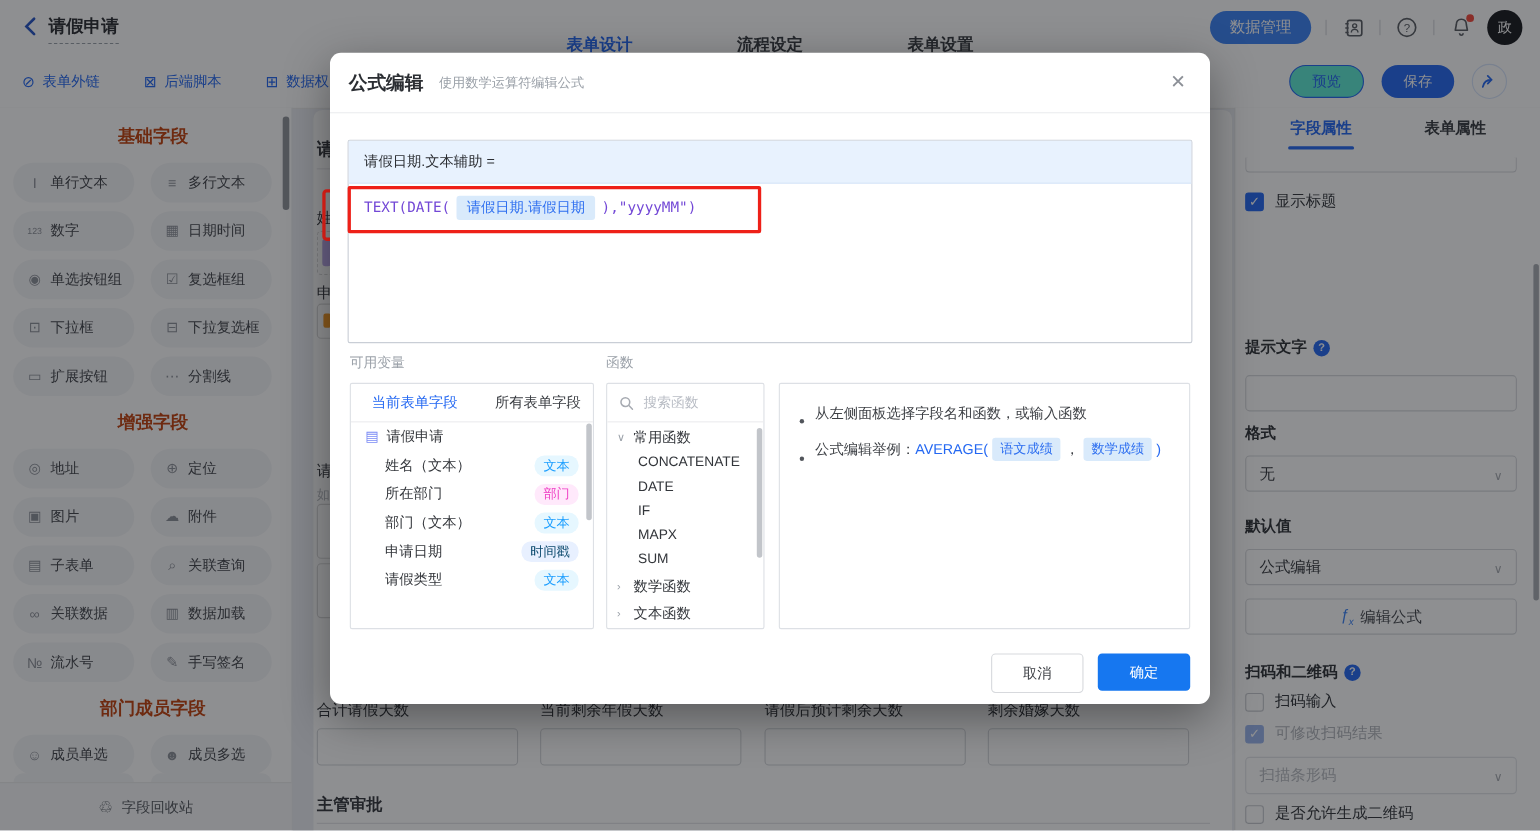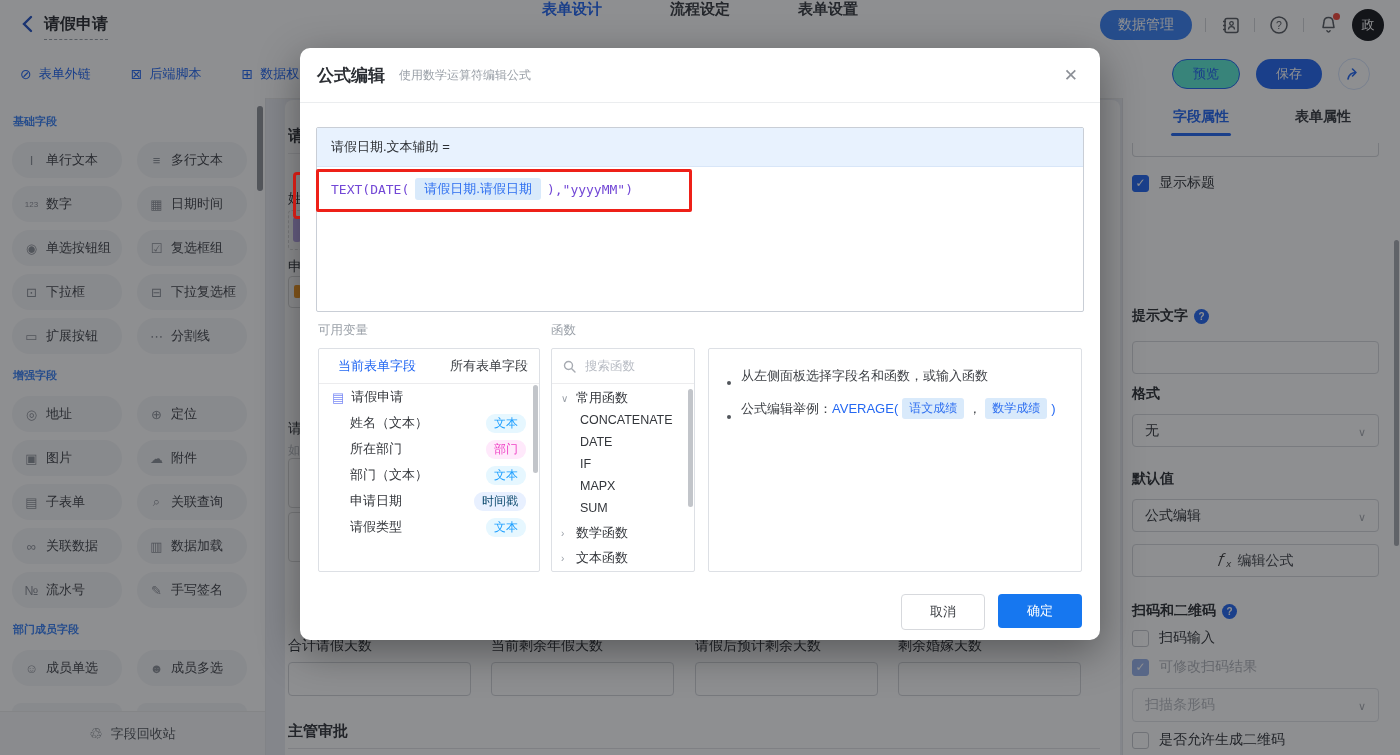--- a/index.html
+++ b/index.html
@@ -2,42 +2,42 @@
 <html><head>
 <meta charset="utf-8">
 <style>
   html,body{margin:0;padding:0;width:1400px;height:755px;overflow:hidden;
     font-family:"Liberation Sans","DejaVu Sans",sans-serif;background:#edeff3;position:relative;}
   .abs{position:absolute;}
   
   #topbar{position:absolute;left:0;top:0;width:1400px;height:50px;background:#fff;border-bottom:1px solid #ececec;z-index:1;}
   #back{position:absolute;left:20px;top:14px;cursor:pointer;}
   #title{position:absolute;left:44px;top:14px;font-size:16px;font-weight:700;color:#2b2d31;border-bottom:1px dashed #9aa0a8;padding-bottom:4px;}
-  #nav-tabs{position:absolute;left:50%;top:0;transform:translateX(-50%);display:flex;gap:68px;height:50px;align-items:flex-start;}
+  #nav-tabs{position:absolute;left:50%;top:0;transform:translateX(-50%);display:flex;gap:95px;height:50px;align-items:flex-end;}
   .nav-tab{font-size:15px;color:#383b40;font-weight:600;cursor:pointer;white-space:nowrap;}
   .nav-tab.active{color:#2468f2;}
   .tb-right{position:absolute;right:16px;top:0;height:50px;display:flex;align-items:center;gap:13px;}
   #dm-btn{background:#3b82f6;color:#fff;font-size:14px;padding:6px 18px;border-radius:16px;cursor:pointer;}
   .vdiv{width:1px;height:14px;background:#d3d5d9;}
   .nav-ic{width:22px;height:22px;display:flex;align-items:center;justify-content:center;position:relative;cursor:pointer;color:#595d63;}
   .dot{position:absolute;right:-1px;top:-1px;width:7px;height:7px;border-radius:50%;background:#f5483b;}
   #avatar{width:32px;height:32px;border-radius:50%;background:#17191e;color:#fff;font-size:13px;display:flex;align-items:center;justify-content:center;cursor:pointer;}
   
   #subbar{position:absolute;left:0;top:50px;width:1400px;height:48px;background:#fff;border-bottom:1px solid #ececec;z-index:1;}
   #toolbar-links{position:absolute;left:20px;top:0;height:48px;display:flex;gap:40px;align-items:center;}
   .tb-link{display:flex;align-items:center;gap:7px;color:#2468f2;font-size:13px;cursor:pointer;white-space:nowrap;}
   .tb-glyph{font-size:14px;}
   .sb-right{position:absolute;right:30px;top:0;height:48px;display:flex;align-items:center;gap:16px;}
   #preview-btn{border:1px solid #2468f2;color:#2468f2;background:#5eead4;font-size:13px;padding:5px 20px;border-radius:15px;cursor:pointer;}
   #save-btn{background:#2468f2;color:#fff;font-size:13px;padding:6px 20px;border-radius:15px;cursor:pointer;}
   #share-btn{width:30px;height:30px;border-radius:50%;border:1px solid #d7e4fb;display:flex;align-items:center;justify-content:center;color:#2468f2;cursor:pointer;background:#fff;}
   
   #sidebar{position:absolute;left:0;top:98px;width:265px;height:657px;background:#fff;border-right:1px solid #e6e8ec;z-index:1;}
   #sidebar-sections{padding-top:2px;}
-  .side-title{margin:14px 0 13px 13px;font-size:11px;font-weight:700;color:#3b82f6;}
+  .side-title{margin:14px 0 13px 13px;font-size:16px;font-weight:700;color:#c2410c;text-align:center;}
   .side-grid{display:grid;grid-template-columns:110px 110px;gap:8px 15px;margin-left:12px;}
   .side-item{height:36px;background:#f4f5f7;border-radius:18px;display:flex;align-items:center;padding-left:11px;cursor:grab;}
   .side-icon{color:#8d9199;font-size:13px;width:17px;text-align:center;margin-right:6px;flex:none;}
   .side-label{font-size:13px;color:#42454b;white-space:nowrap;}
   .side-sliver{position:absolute;width:110px;height:9px;background:#f4f5f7;border-radius:18px 18px 0 0;top:605px;}
   .s1{left:12px}.s2{left:137px}
   #side-scroll{position:absolute;right:2px;top:8px;width:6px;height:85px;border-radius:3px;background:#90939a;}
   #recycle{position:absolute;left:0;bottom:0;width:265px;height:43px;background:#f7f8fa;border-top:1px solid #ececec;display:flex;align-items:center;justify-content:center;gap:8px;font-size:13px;color:#54575d;cursor:pointer;}
   .rec-ic{font-size:15px;color:#6a6d73;}
   
@@ -368,21 +368,21 @@
       <span class="chev"></span>
   </div>
   <div class="rp-lbl" style="left:9px;top:372px;">
       <span>默认值</span>
     </div>
   <div class="sel rp-x" style="top:401px;">
     <span>公式编辑</span>
       <span class="chev"></span>
   </div>
   <div class="btn-plain rp-x" style="top:446px;height:33px;">
-    <span style="font-family:Liberation Mono, monospace;font-style:italic;color:#404040;">ƒ<sub style="font-size:9px;">x</sub></span>
+    <span style="font-family:Liberation Sans, sans-serif;font-style:italic;color:#3b82f6;">ƒ<sub style="font-size:9px;">x</sub></span>
     <span>编辑公式</span>
   </div>
   <div class="rp-lbl" style="left:9px;top:504px;">
     <span>扫码和二维码</span>
       <span class="qmark"></span>
   </div>
   <div class="cb-row" style="left:9px;top:531px;">
     <span class="cb"></span>
     <span>扫码输入</span>
   </div>

